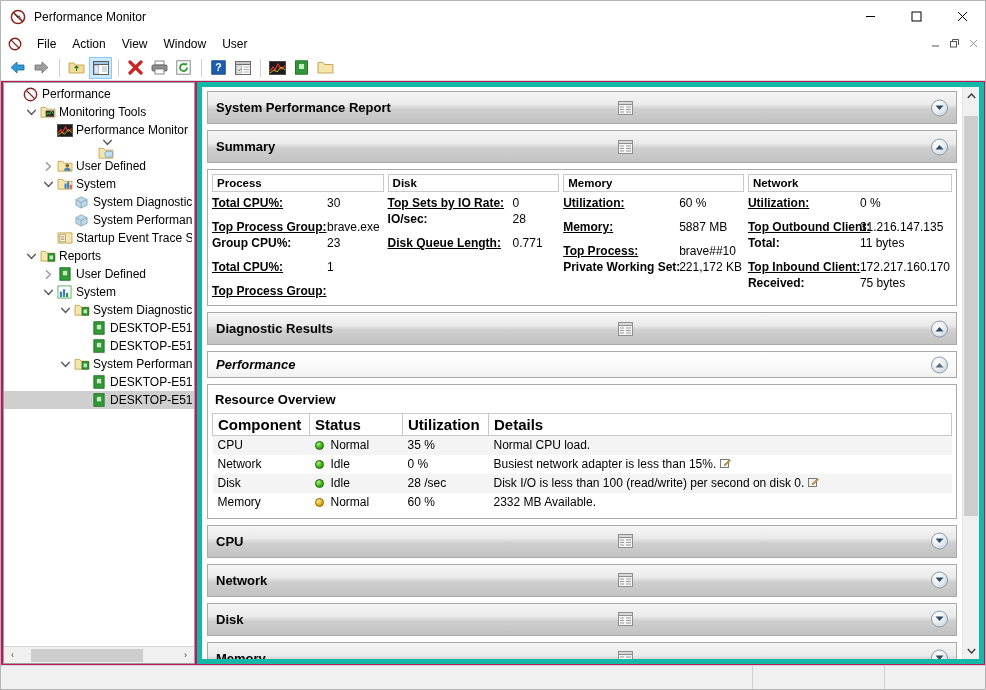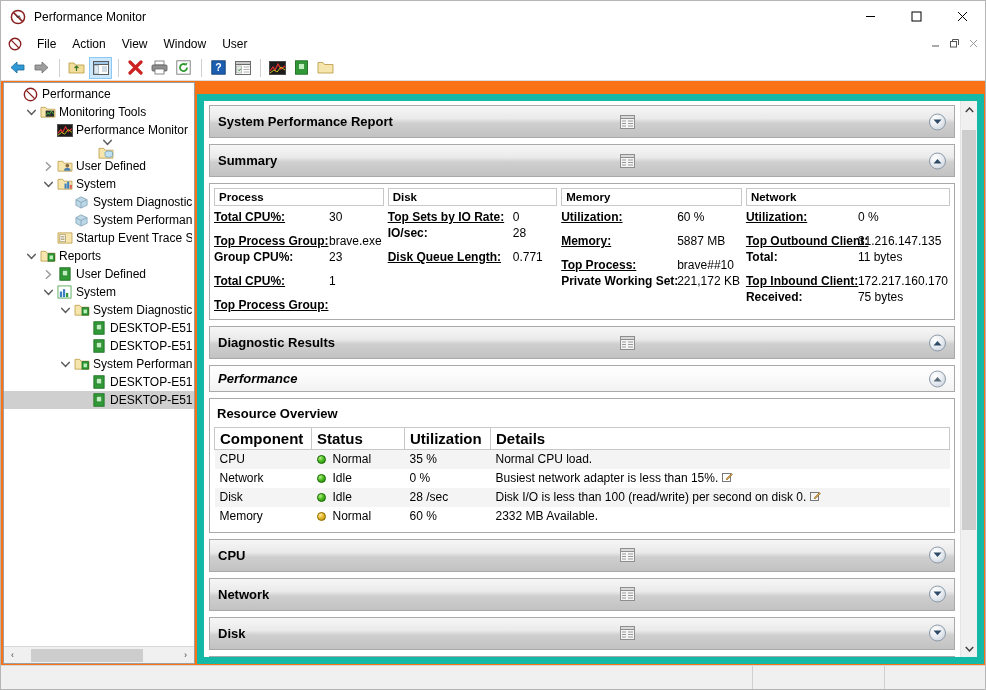--- a/index.html
+++ b/index.html
@@ -73,21 +73,21 @@
     display: flex; align-items: center; justify-content: center;
     margin-right: 1px;
   }
   .tb-btn.pressed { background: #cce8ff; border: 1px solid #8dc8f0; }
   .tb-sep { width: 1px; height: 18px; background: #d0d0d0; margin: 0 5px; }
 
   
   .body {
     flex: 1; display: flex;
     min-height: 0;
-    background: #f97316;
+    background: #be185d;
     padding: 1px 0 0 1px;
   }
 
   
   .sidebar {
     width: 192px; min-width: 192px;
     background: #ffffff;
     border: 1px solid #9e9e9e;
     display: flex; flex-direction: column;
     margin: 0 2px 1px 1px;
@@ -124,22 +124,22 @@
     color: #3c3c3c; font-size: 9px;
   }
   .hs-track { flex: 1; height: 15px; background: #f0f0f0; position: relative; }
   .hs-thumb { position: absolute; left: 10px; top: 1px; width: 112px; height: 13px; background: #cdcdcd; }
 
   
   .content-wrap {
     flex: 1; display: flex;
     min-width: 0;
     background: #ffffff;
-    border: 7px solid #14b8a6;
-    margin: 12px 1px 1px 0;
+    border: 5px solid #14b8a6;
+    margin: 0 1px 1px 0;
     overflow: hidden;
   }
   .content {
     flex: 1; min-width: 0;
     background: #ffffff;
     padding: 4px 5px 0 5px;
     overflow: hidden;
   }
   .vscroll {
     width: 17px; min-width: 17px;

